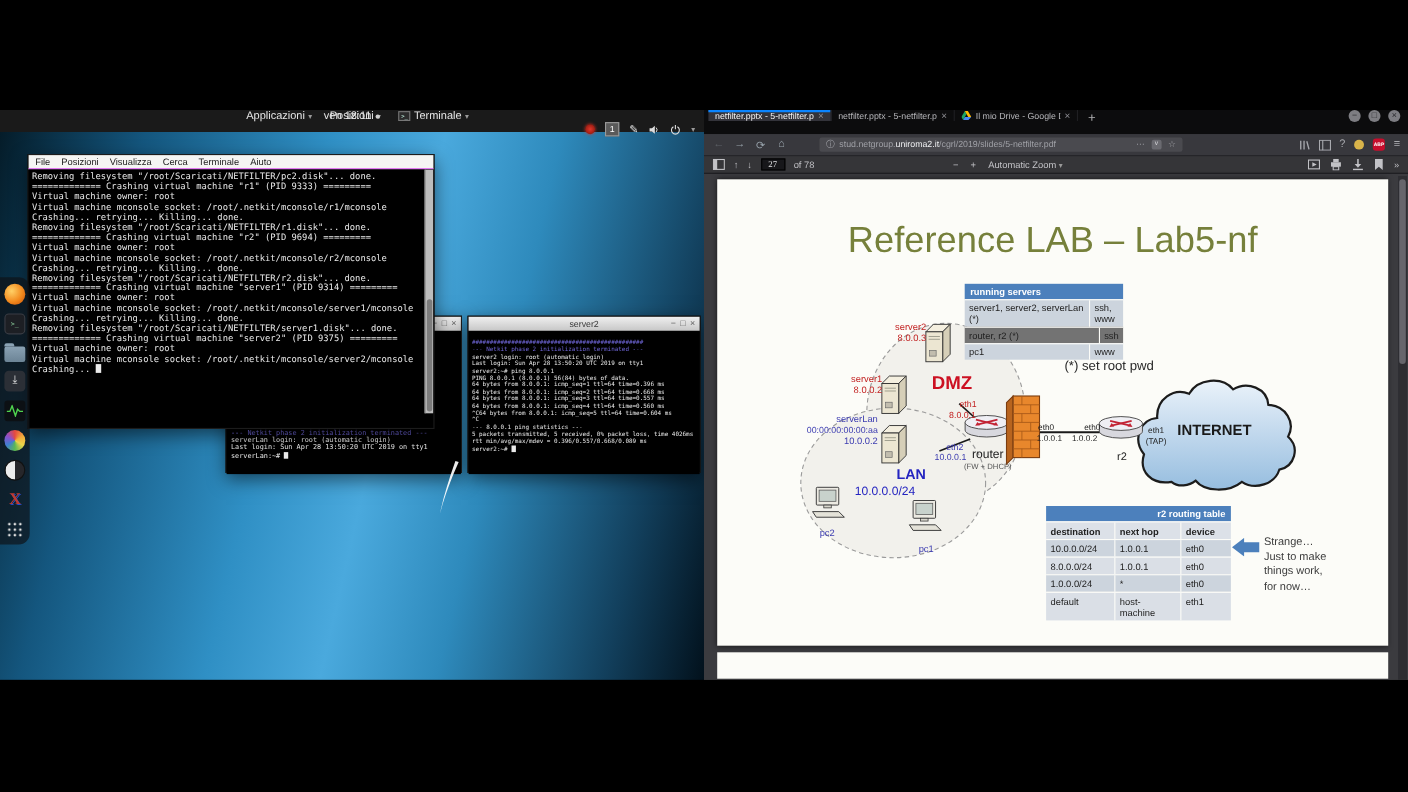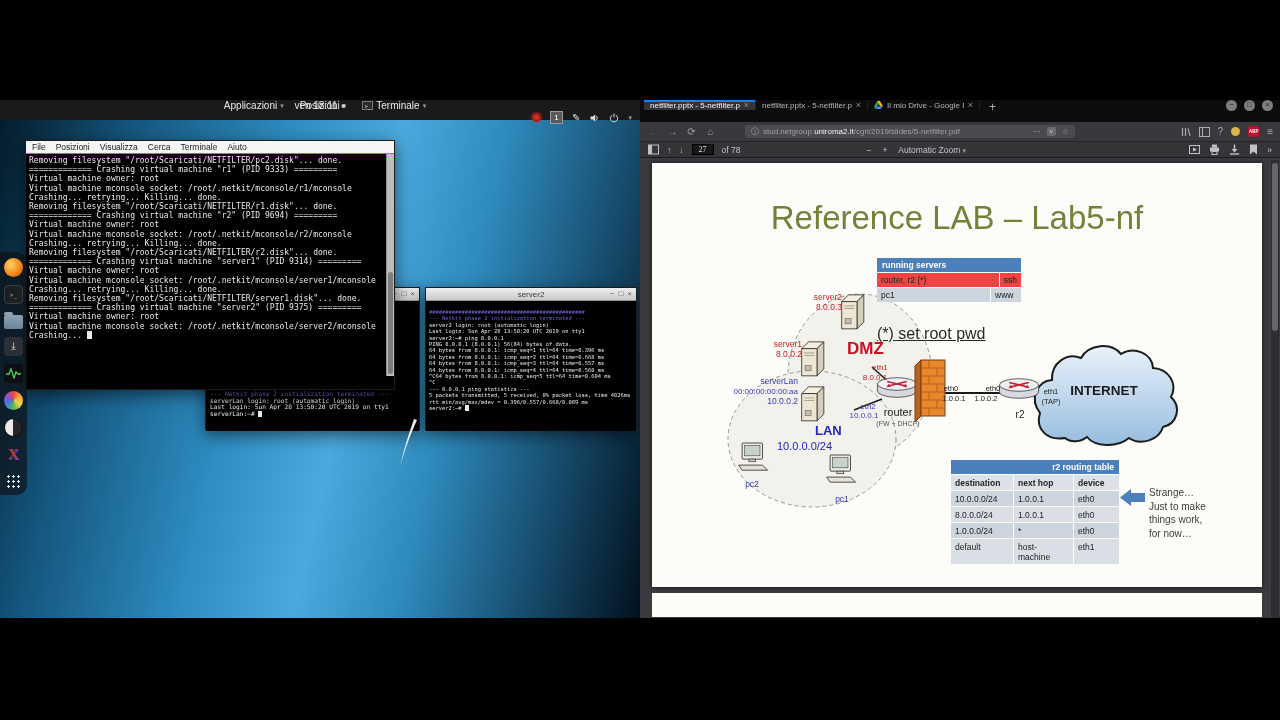--- a/index.html
+++ b/index.html
@@ -108,24 +108,24 @@
   .pdf-vscroll { position:absolute; right:1px; top:0; width:8px; height:100%; background:#2e2e32; }
   .pdf-vscroll .sthumb { position:absolute; left:1px; width:6px; top:3px; height:168px; background:#66666c; border-radius:3px; }
 
   
   .slide-title { position:absolute; top:36px; left:0; right:0; text-align:center; font-size:33px; color:#76803b; }
   .diagram { position:absolute; left:0; top:0; }
   .rs-table { position:absolute; left:225px; top:95px; width:144px; font-size:8.5px; color:#222; }
   .rs-head { background:#4c80bc; color:#fff; font-weight:bold; padding:2px 5px; }
   .rs-row { display:flex; border-top:1px solid #fcfcf8; }
   .rs-row.ra { background:#ccd4dd; }
-  .rs-row.rb { background:#ef4444;gap:44px; }
+  .rs-row.rb { background:#737373;gap:44px; }
   .rs-c1 { width:113px; padding:2px 4px; }
   .rs-c2 { flex:1; padding:2px 4px; border-left:1px solid #fcfcf8; }
-  .root-note { position:absolute; left:225px; top:162px; width:172px; text-align:left; font-size:16px; color:#2a2a2a;text-decoration:underline; }
+  .root-note { position:absolute; left:225px; top:162px; width:172px; text-align:right; font-size:12px; color:#2a2a2a; }
   .rt-table { position:absolute; left:299px; top:297px; width:168px; font-size:8.5px; color:#222; }
   .rt-head { background:#4c80bc; color:#fff; font-weight:bold; padding:2px 5px;text-align:right; }
   .rt-row { display:flex; border-top:1px solid #fcfcf8; }
   .rt-row.cols { background:#dce1e8; font-weight:bold; }
   .rt-row.ra { background:#ccd4dd; }
   .rt-row.rb { background:#dadfe6; }
   .rt-c1 { width:62px; padding:2.5px 4px; }
   .rt-c2 { width:60px; padding:2.5px 4px; border-left:1px solid #fcfcf8; }
   .rt-c3 { flex:1; padding:2.5px 4px; border-left:1px solid #fcfcf8; }
   .blue-arrow { position:absolute; left:468px; top:326px; }
@@ -480,20 +480,24 @@
           <text x="341" y="228" text-anchor="middle" font-size="7.5" fill="#222222">eth0</text>
           <text x="334" y="238" text-anchor="middle" font-size="7.5" fill="#222222">1.0.0.2</text>
           <text x="368" y="255" text-anchor="middle" font-size="10" fill="#222222">r2</text>
           <text x="399" y="231" text-anchor="middle" font-size="7.5" fill="#222222">eth1</text>
           <text x="399" y="241" text-anchor="middle" font-size="7.5" fill="#222222">(TAP)</text>
           <text x="452" y="232" text-anchor="middle" font-size="13.5" font-weight="bold" fill="#1a1a1a">INTERNET</text>
         </svg>
 
         <div class="rs-table">
           <div class="rs-head">running servers</div>
+          <div class="rs-row ra">
+            <div class="rs-c1">server1, server2, serverLan (*)</div>
+            <div class="rs-c2">ssh, www</div>
+          </div>
           <div class="rs-row rb">
             <div class="rs-c1">router, r2 (*)</div>
             <div class="rs-c2">ssh</div>
           </div>
           <div class="rs-row ra">
             <div class="rs-c1">pc1</div>
             <div class="rs-c2">www</div>
           </div>
         </div>
         <div class="root-note">(*) set root pwd</div>

